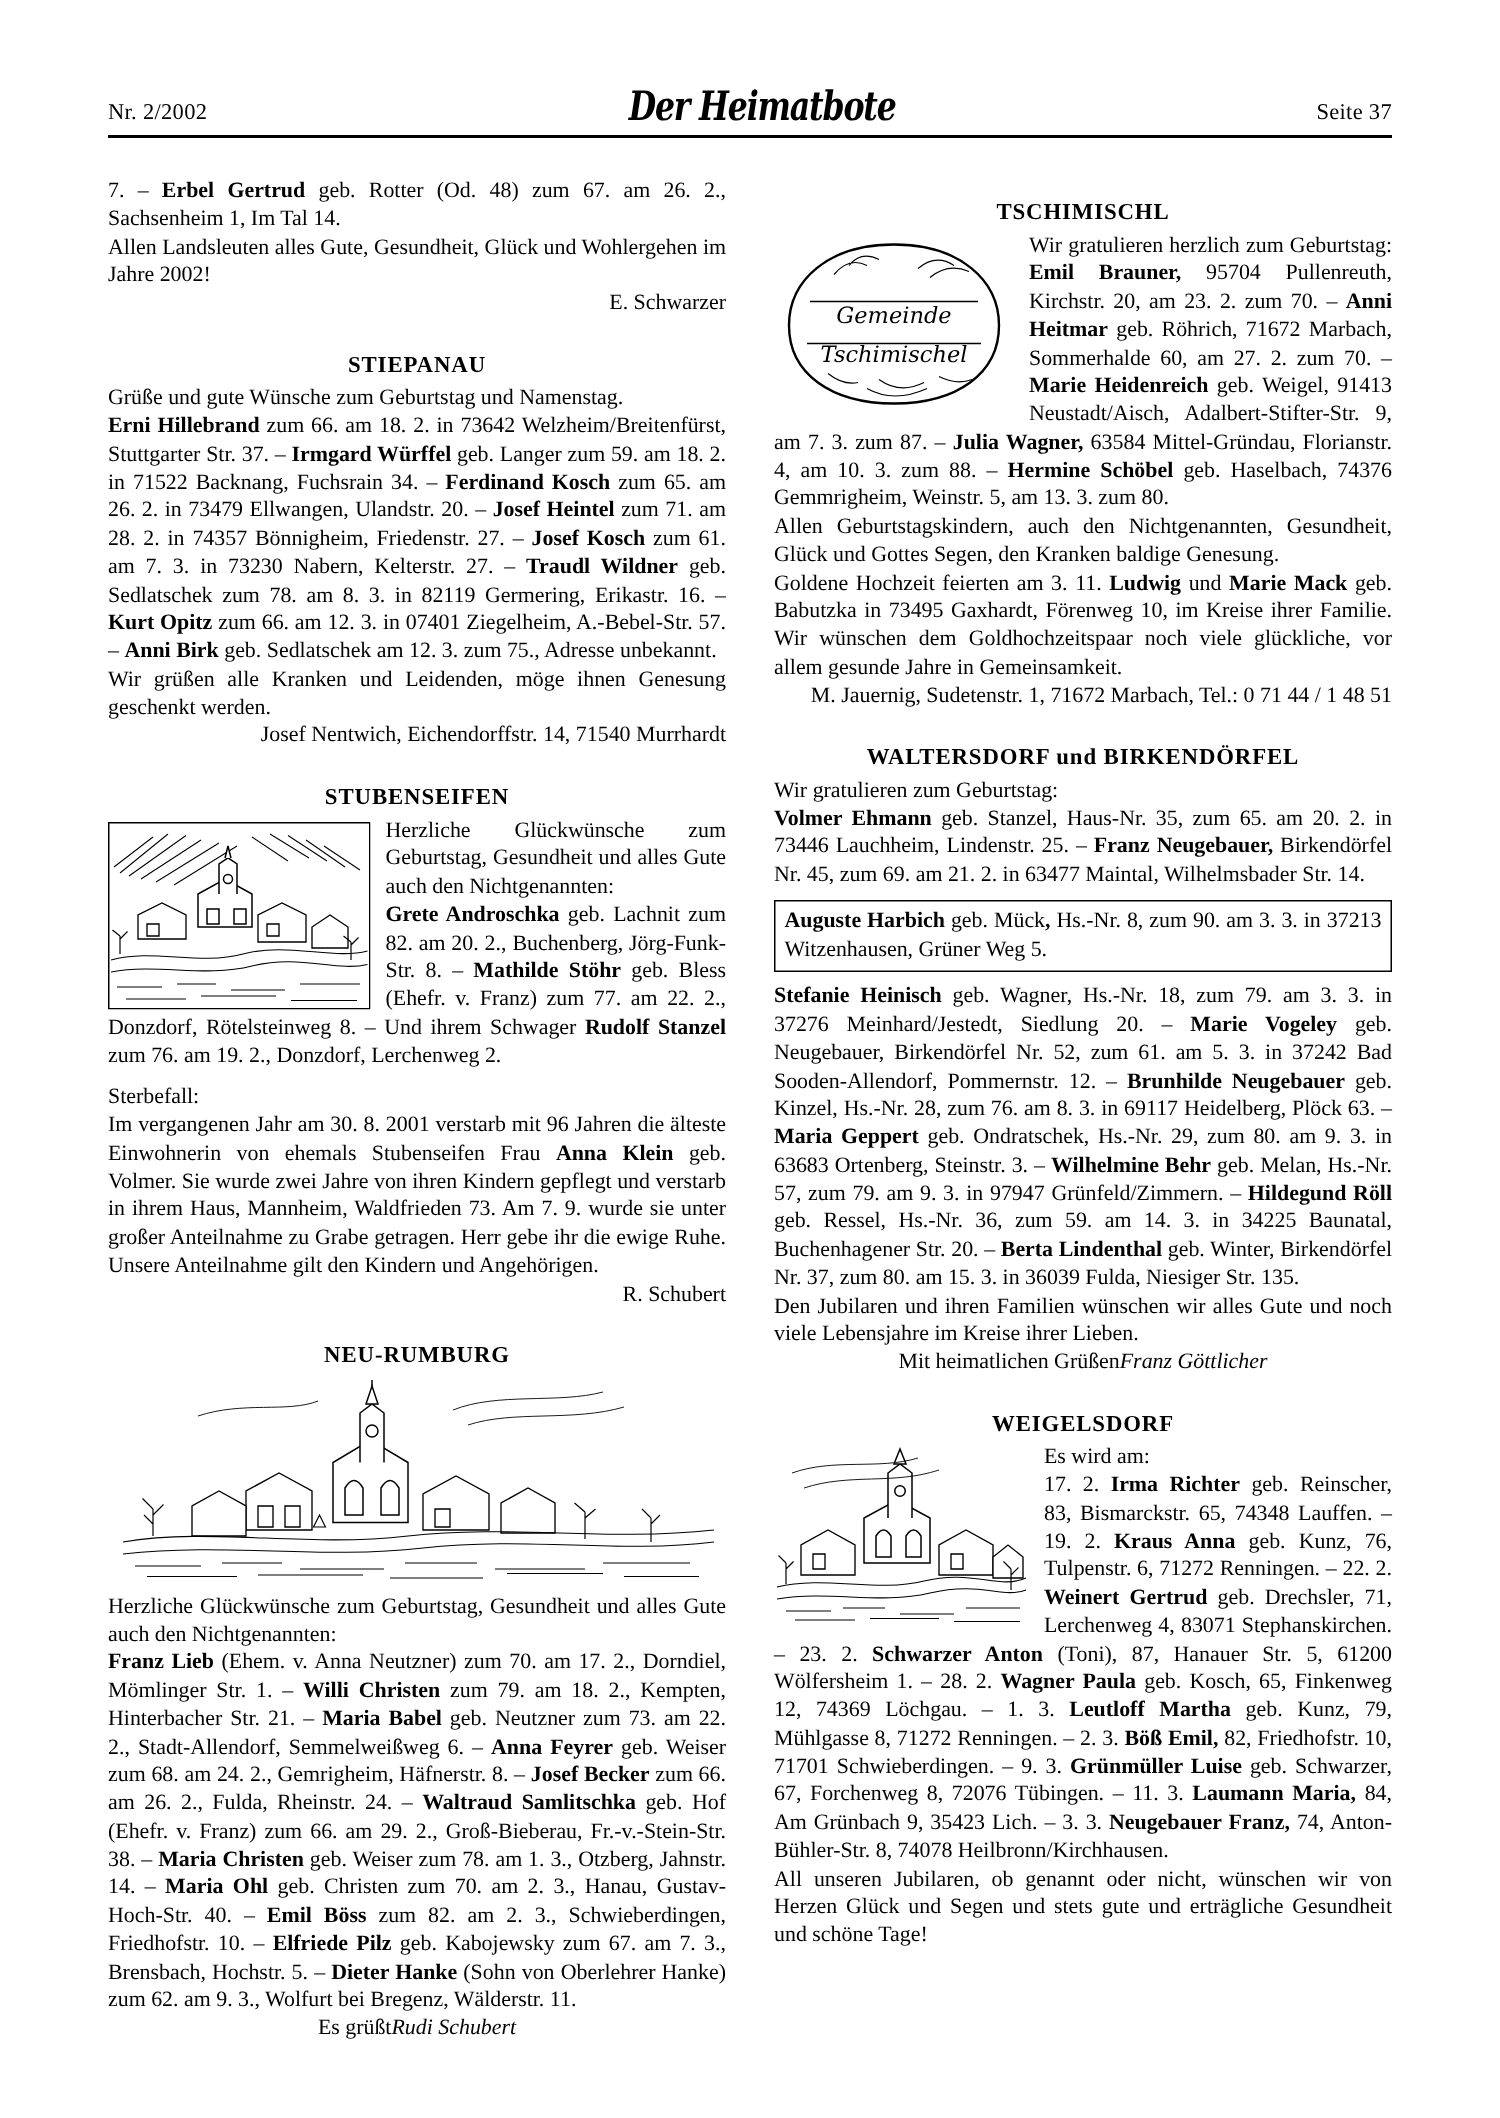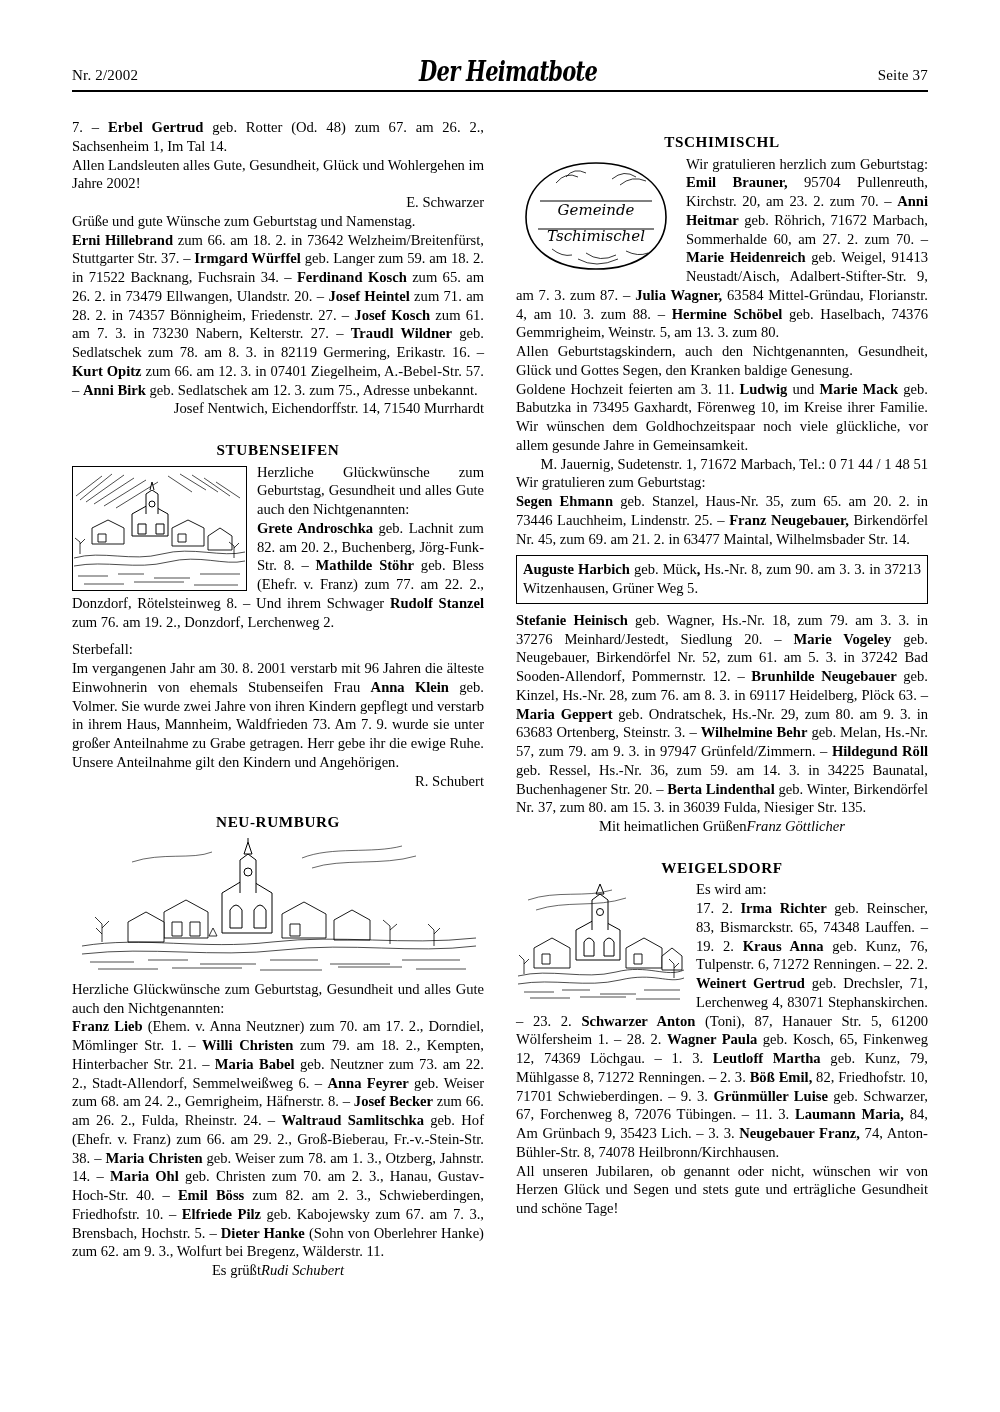--- a/index.html
+++ b/index.html
@@ -135,22 +135,24 @@
     <span class="pageno">Seite 37</span>
   </div>
   <div class="rule"></div>
 
   <div class="col col-left">
 
     <p class="p">7. – <b>Erbel Gertrud</b> geb. Rotter (Od. 48) zum 67. am 26. 2., Sachsenheim 1, Im Tal 14.</p>
     <p class="p">Allen Landsleuten alles Gute, Gesundheit, Glück und Wohlergehen im Jahre 2002!</p>
     <span class="sig">E. Schwarzer</span>
 
+    <h2 class="sect">STIEPANAU</h2>
     <p class="p">Grüße und gute Wünsche zum Geburtstag und Namenstag.</p>
     <p class="p"><b>Erni Hillebrand</b> zum 66. am 18. 2. in 73642 Welzheim/Breitenfürst, Stuttgarter Str. 37. – <b>Irmgard Würffel</b> geb. Langer zum 59. am 18. 2. in 71522 Backnang, Fuchsrain 34. – <b>Ferdinand Kosch</b> zum 65. am 26. 2. in 73479 Ellwangen, Ulandstr. 20. – <b>Josef Heintel</b> zum 71. am 28. 2. in 74357 Bönnigheim, Friedenstr. 27. – <b>Josef Kosch</b> zum 61. am 7. 3. in 73230 Nabern, Kelterstr. 27. – <b>Traudl Wildner</b> geb. Sedlatschek zum 78. am 8. 3. in 82119 Germering, Erikastr. 16. – <b>Kurt Opitz</b> zum 66. am 12. 3. in 07401 Ziegelheim, A.-Bebel-Str. 57. – <b>Anni Birk</b> geb. Sedlatschek am 12. 3. zum 75., Adresse unbekannt.</p>
+    <p class="p">Wir grüßen alle Kranken und Leidenden, möge ihnen Genesung geschenkt werden.</p>
     <span class="sig">Josef Nentwich, Eichendorffstr. 14, 71540 Murrhardt</span>
 
     <h2 class="sect">STUBENSEIFEN</h2>
 
     <svg class="illus fig-village" viewBox="0 0 175 125" preserveAspectRatio="none">
       <rect x="0.5" y="0.5" width="174" height="124" fill="#fff" stroke="#000" stroke-width="1"></rect>
       <g stroke="#000" stroke-width="0.7" fill="none">
         <path d="M4 30 L30 10 M8 34 L40 8 M14 36 L52 9 M22 38 L62 12 M32 40 L74 14 M44 42 L86 16"></path>
         <path d="M96 10 L120 26 M108 8 L134 24 M120 9 L146 26 M132 12 L158 30 M144 16 L168 32"></path>
       </g>
@@ -260,24 +262,26 @@
         <path d="M36 92 q10 8 20 6 M110 94 q12 6 22 2"></path>
       </g>
     </svg>
 
     <p class="p">Wir gratulieren herzlich zum Geburtstag: <b>Emil Brauner,</b> 95704 Pullenreuth, Kirchstr. 20, am 23. 2. zum 70. – <b>Anni Heitmar</b> geb. Röhrich, 71672 Marbach, Sommerhalde 60, am 27. 2. zum 70. – <b>Marie Heidenreich</b> geb. Weigel, 91413 Neustadt/Aisch, Adalbert-Stifter-Str. 9, am 7. 3. zum 87. – <b>Julia Wagner,</b> 63584 Mittel-Gründau, Florianstr. 4, am 10. 3. zum 88. – <b>Hermine Schöbel</b> geb. Haselbach, 74376 Gemmrigheim, Weinstr. 5, am 13. 3. zum 80.</p>
     <div class="clear"></div>
     <p class="p">Allen Geburtstagskindern, auch den Nichtgenannten, Gesundheit, Glück und Gottes Segen, den Kranken baldige Genesung.</p>
     <p class="p">Goldene Hochzeit feierten am 3. 11. <b>Ludwig</b> und <b>Marie Mack</b> geb. Babutzka in 73495 Gaxhardt, Förenweg 10, im Kreise ihrer Familie. Wir wünschen dem Goldhochzeitspaar noch viele glückliche, vor allem gesunde Jahre in Gemeinsamkeit.</p>
     <span class="sig">M. Jauernig, Sudetenstr. 1, 71672 Marbach, Tel.: 0 71 44 / 1 48 51</span>
 
+    <h2 class="sect">WALTERSDORF und BIRKENDÖRFEL</h2>
     <p class="p">Wir gratulieren zum Geburtstag:</p>
-    <p class="p"><b>Segen Ehmann</b> geb. Stanzel, Haus-Nr. 35, zum 65. am 20. 2. in 73446 Lauchheim, Lindenstr. 25. – <b>Franz Neugebauer,</b> Birkendörfel Nr. 45, zum 69. am 21. 2. in 63477 Maintal, Wilhelmsbader Str. 14.</p>
+    <p class="p"><b>Volmer Ehmann</b> geb. Stanzel, Haus-Nr. 35, zum 65. am 20. 2. in 73446 Lauchheim, Lindenstr. 25. – <b>Franz Neugebauer,</b> Birkendörfel Nr. 45, zum 69. am 21. 2. in 63477 Maintal, Wilhelmsbader Str. 14.</p>
     <div class="boxed"><b>Auguste Harbich</b> geb. Mück<b>,</b> Hs.-Nr. 8, zum 90. am 3. 3. in 37213 Witzenhausen, Grüner Weg 5.</div>
     <p class="p"><b>Stefanie Heinisch</b> geb. Wagner, Hs.-Nr. 18, zum 79. am 3. 3. in 37276 Meinhard/Jestedt, Siedlung 20. – <b>Marie Vogeley</b> geb. Neugebauer, Birkendörfel Nr. 52, zum 61. am 5. 3. in 37242 Bad Sooden-Allendorf, Pommernstr. 12. – <b>Brunhilde Neugebauer</b> geb. Kinzel, Hs.-Nr. 28, zum 76. am 8. 3. in 69117 Heidelberg, Plöck 63. – <b>Maria Geppert</b> geb. Ondratschek, Hs.-Nr. 29, zum 80. am 9. 3. in 63683 Ortenberg, Steinstr. 3. – <b>Wilhelmine Behr</b> geb. Melan, Hs.-Nr. 57, zum 79. am 9. 3. in 97947 Grünfeld/Zimmern. – <b>Hildegund Röll</b> geb. Ressel, Hs.-Nr. 36, zum 59. am 14. 3. in 34225 Baunatal, Buchenhagener Str. 20. – <b>Berta Lindenthal</b> geb. Winter, Birkendörfel Nr. 37, zum 80. am 15. 3. in 36039 Fulda, Niesiger Str. 135.</p>
+    <p class="p">Den Jubilaren und ihren Familien wünschen wir alles Gute und noch viele Lebensjahre im Kreise ihrer Lieben.</p>
     <div class="sigline">
       <span>Mit heimatlichen Grüßen</span>
       <span class="i">Franz Göttlicher</span>
     </div>
 
     <h2 class="sect">WEIGELSDORF</h2>
 
     <svg class="illus fig-weigelsdorf" viewBox="0 0 170 118" preserveAspectRatio="none">
       <rect x="0" y="0" width="170" height="118" fill="#fff"></rect>
       <g stroke="#000" stroke-width="1" fill="#fff">

